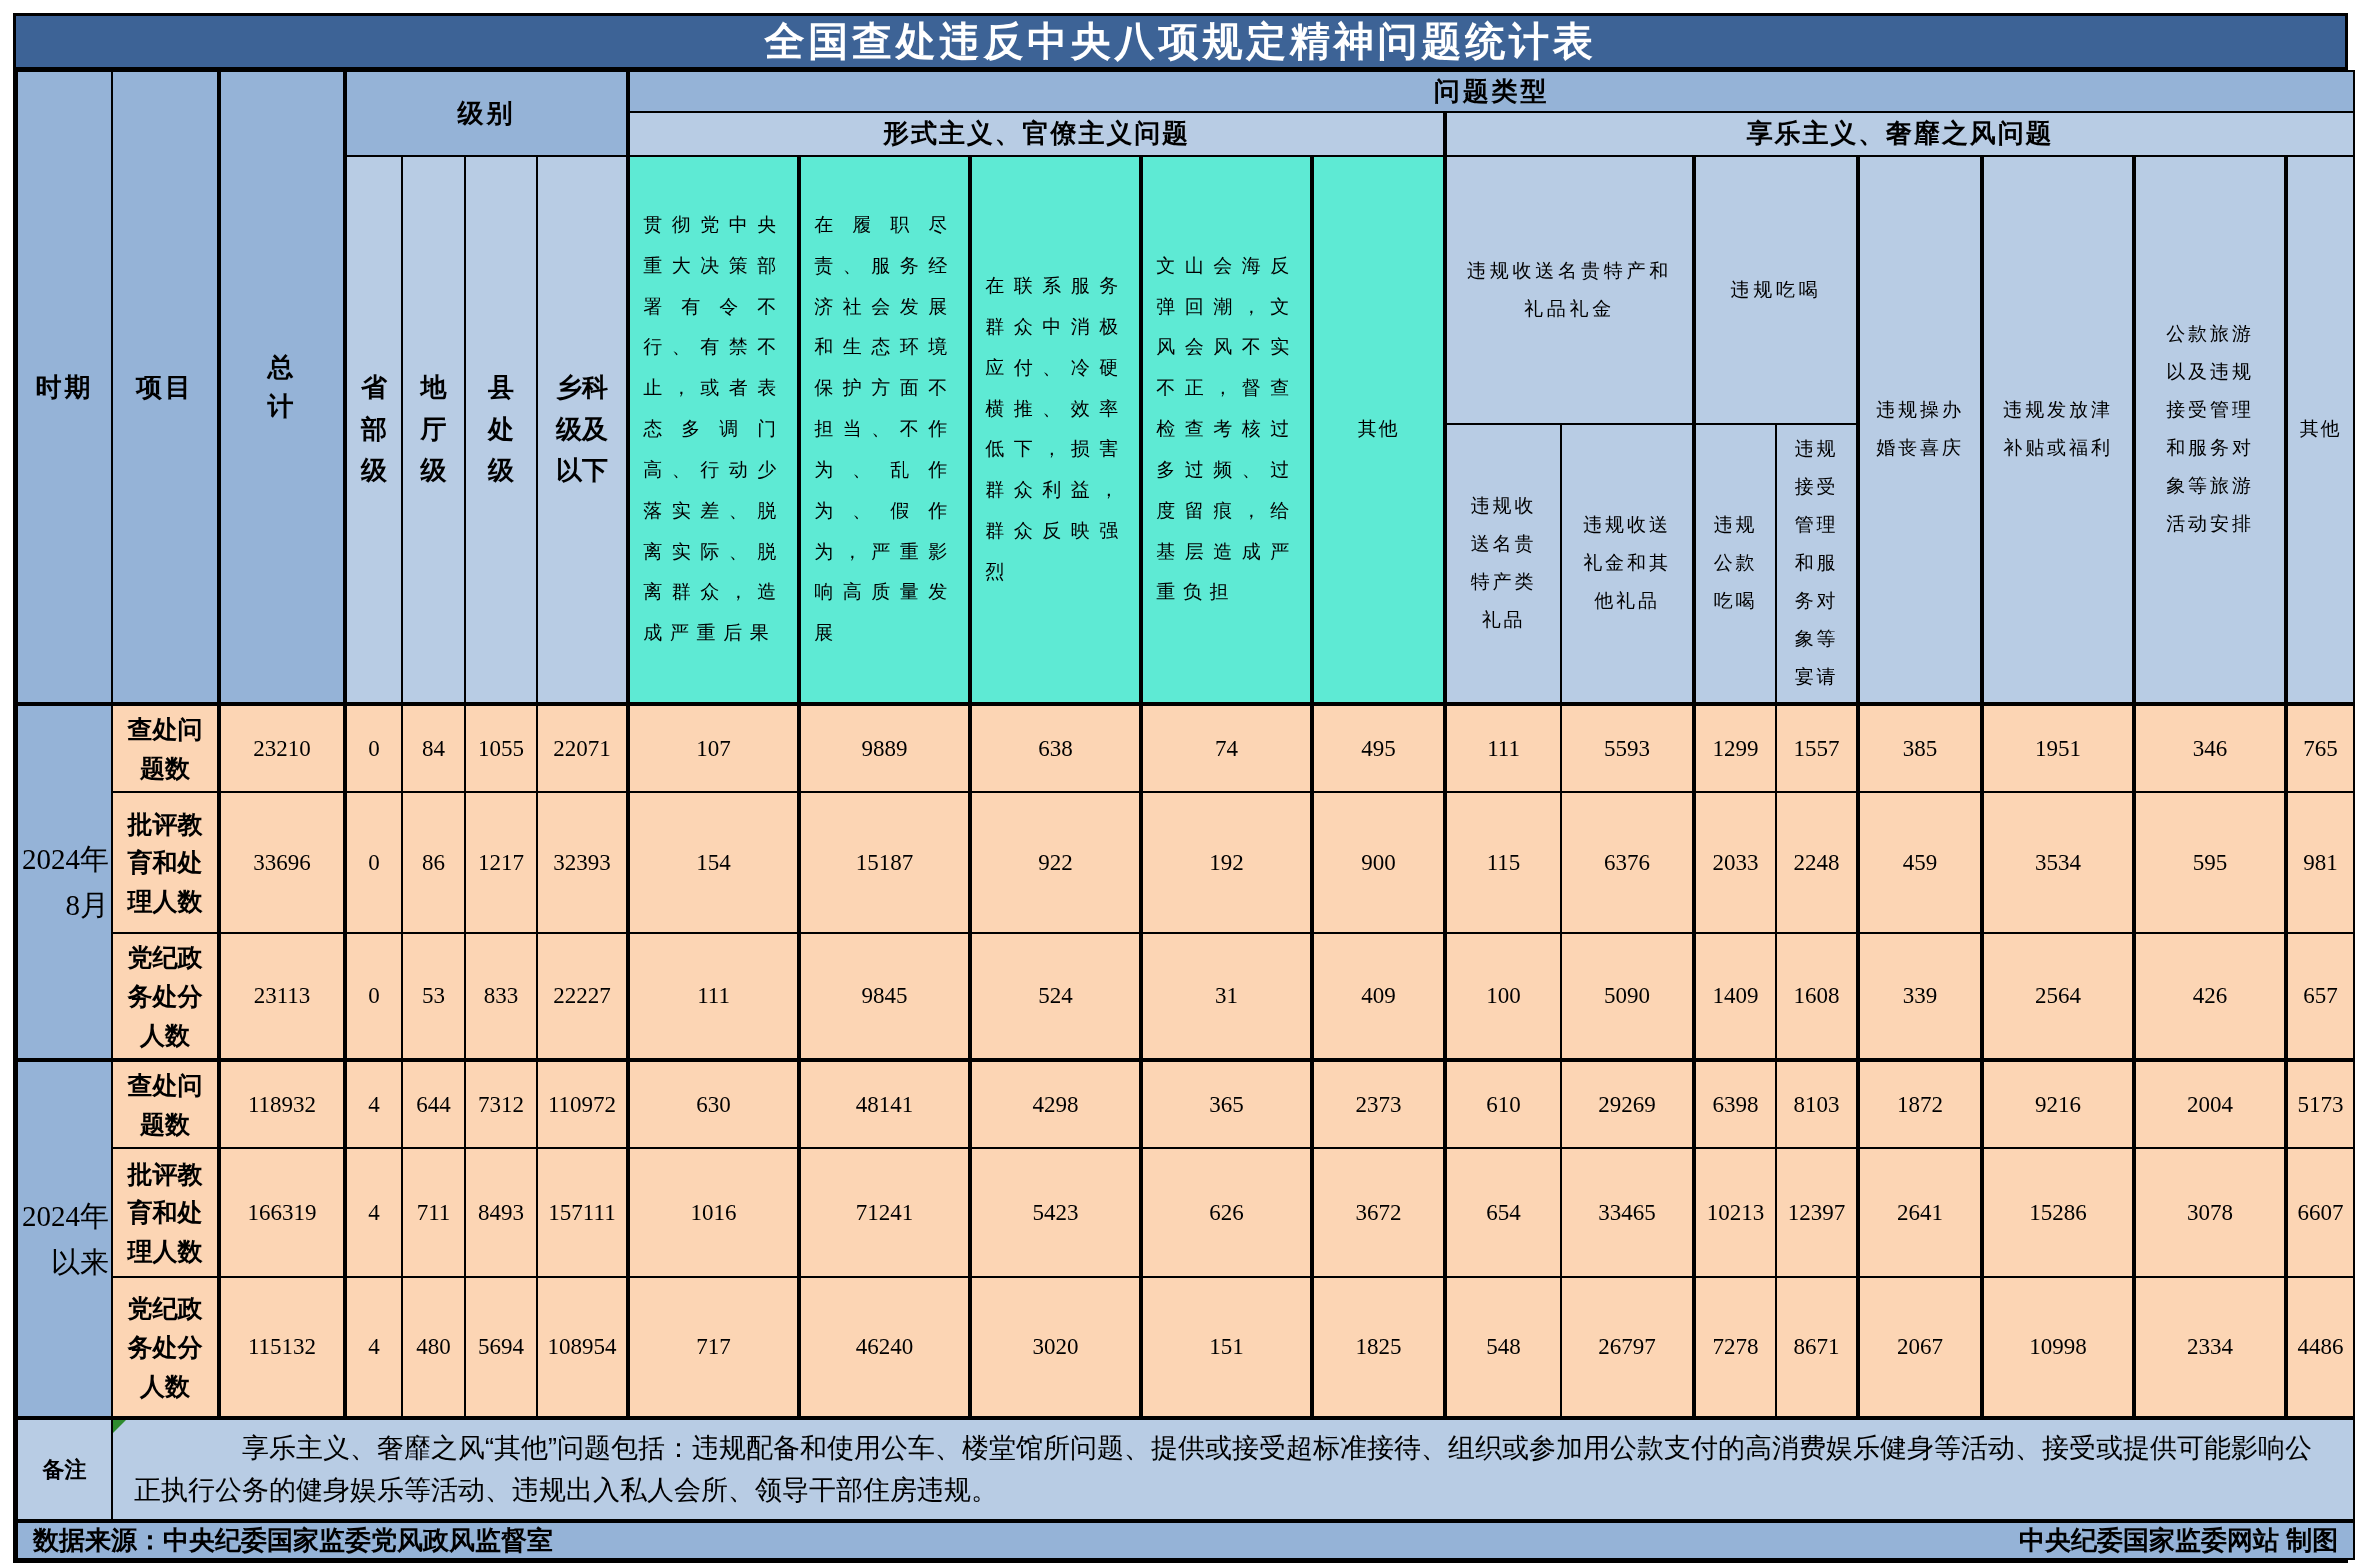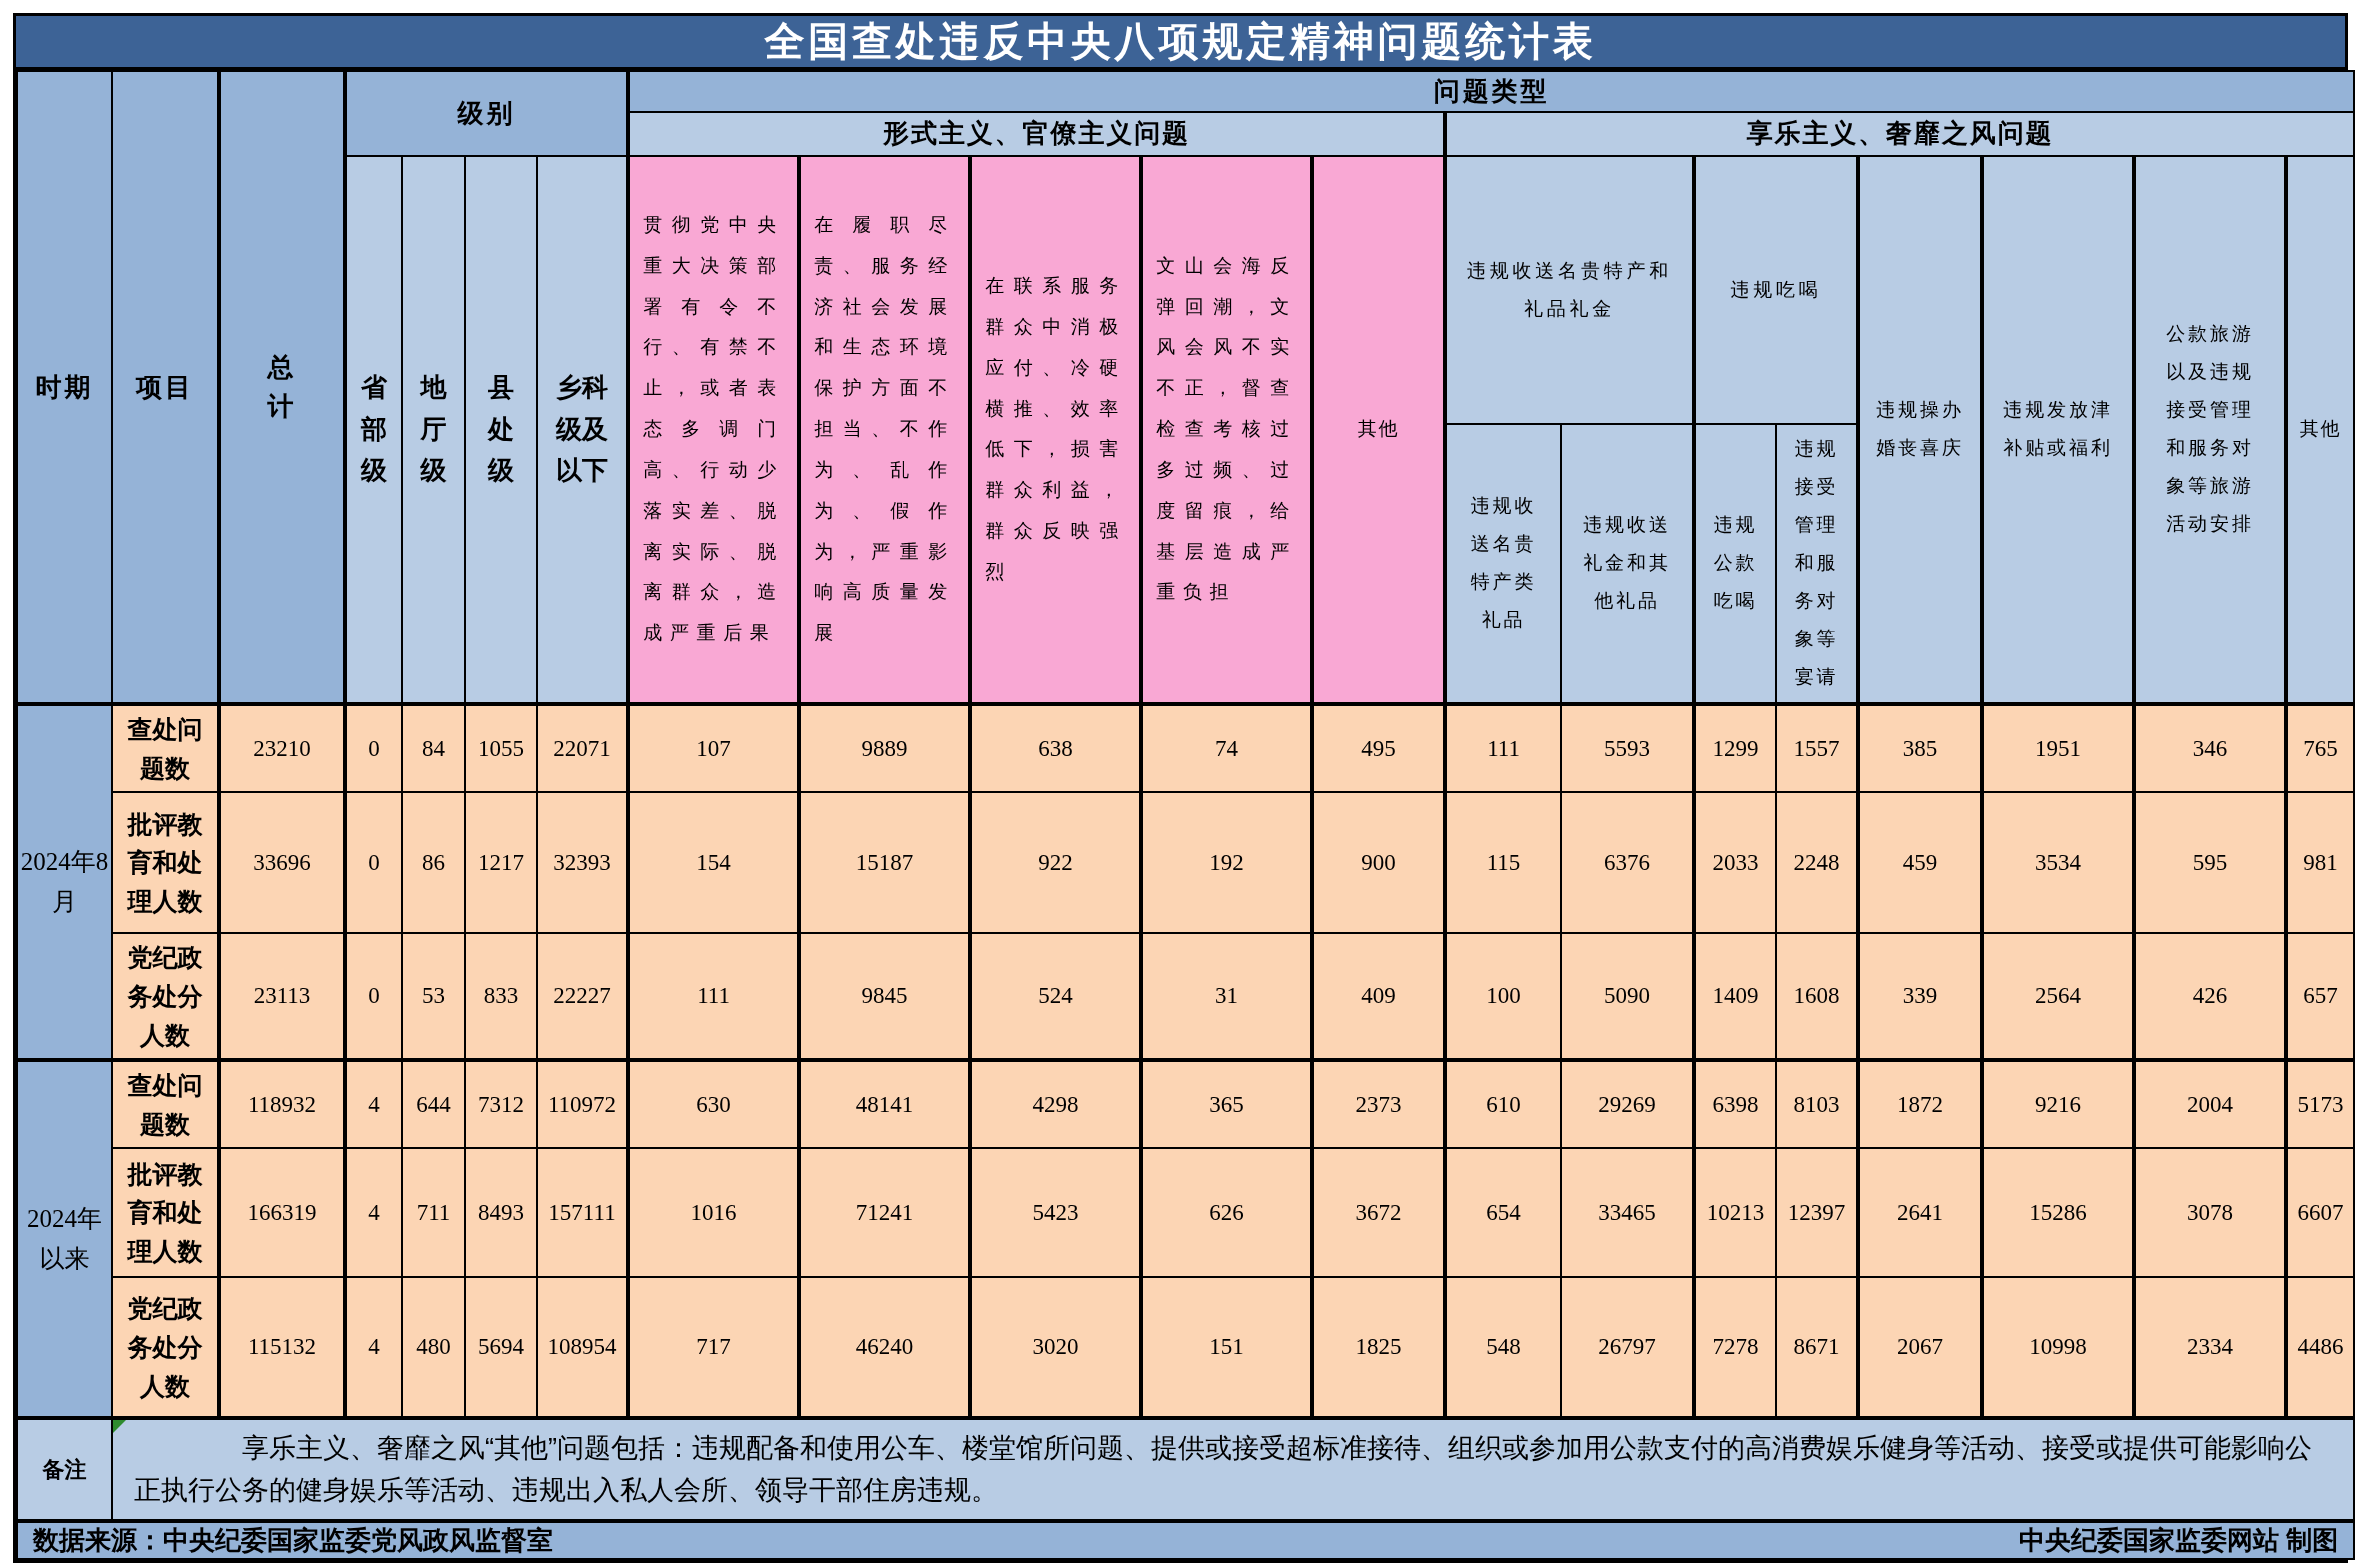--- a/index.html
+++ b/index.html
@@ -10,35 +10,35 @@
     font-family:"Liberation Serif","DejaVu Serif",serif;letter-spacing:3.8px;}
   table{width:100%;border-collapse:collapse;table-layout:fixed;}
   td{border:2.9px solid #000;padding:1.9px;overflow:hidden;vertical-align:middle;word-break:break-all;}
   .thin{border-left-width:1.9px;}
   .bL{border-left-width:4.8px;}
   .bT{border-top-width:4.8px;}
   .hd1{background:#95B3D7;font-weight:bold;font-size:26px;text-align:center;letter-spacing:2.9px;}
   .hd2{background:#B8CCE4;font-weight:bold;font-size:26px;text-align:center;letter-spacing:1.9px;}
   .level{background:#B8CCE4;font-weight:bold;font-size:26px;text-align:center;
     line-height:1.6;padding:5.7px 9.5px;}
-  .vhead{background:#f9a8d4;font-family:"Liberation Serif","DejaVu Serif",serif;font-size:19px;
+  .vhead{background:#5eead4;font-family:"Liberation Serif","DejaVu Serif",serif;font-size:19px;
     letter-spacing:7.6px;line-height:2.15;text-align:justify;padding:9.5px 13.3px;}
   .vcenter{text-align:center;letter-spacing:1.9px;}
   .ghead{background:#B8CCE4;font-family:"Liberation Serif","DejaVu Serif",serif;font-size:19px;
     letter-spacing:3.8px;line-height:2.0;text-align:center;padding:5.7px 9.5px;}
   .shead{background:#B8CCE4;font-family:"Liberation Serif","DejaVu Serif",serif;font-size:19px;
     letter-spacing:2.9px;line-height:2.0;text-align:center;padding:5.7px 13.3px;}
   .pad30{padding-left:28.5px;padding-right:28.5px;}
   .nowrap{white-space:nowrap;padding:5.7px 1.9px;letter-spacing:1.9px;}
   .num{background:#FCD5B4;font-family:"Liberation Serif","DejaVu Serif",serif;font-size:23px;
     text-align:center;}
   .rowlab{background:#FCD5B4;font-weight:bold;font-size:25px;text-align:center;
     line-height:1.55;padding:3.8px 9.5px;}
-  .period{background:#95B3D7;font-family:"Liberation Serif","DejaVu Serif",serif;font-size:25px;
-    text-align:center;line-height:1.6;}
+  .period{background:#95B3D7;font-family:"Liberation Serif","DejaVu Serif",serif;font-size:29px;
+    text-align:right;line-height:1.6;}
   .stack{display:inline-block;width:1.2em;line-height:1.5;}
   .rlab{background:#B8CCE4;font-weight:bold;font-size:22px;text-align:center;}
   .rtext{background:#B8CCE4;font-weight:normal;font-size:27px;text-align:left;line-height:1.55;
     padding:7.6px 21px;text-indent:4em;position:relative;word-break:normal;}
   .tri{position:absolute;left:0;top:0;width:0;height:0;
     border-top:13.3px solid #2E8B2E;border-right:13.3px solid transparent;}
   .fcell{background:#95B3D7;padding:0 15px;}
   .fflex{display:flex;justify-content:space-between;align-items:center;height:34px;
     font-weight:bold;font-size:26px;}
 </style>

